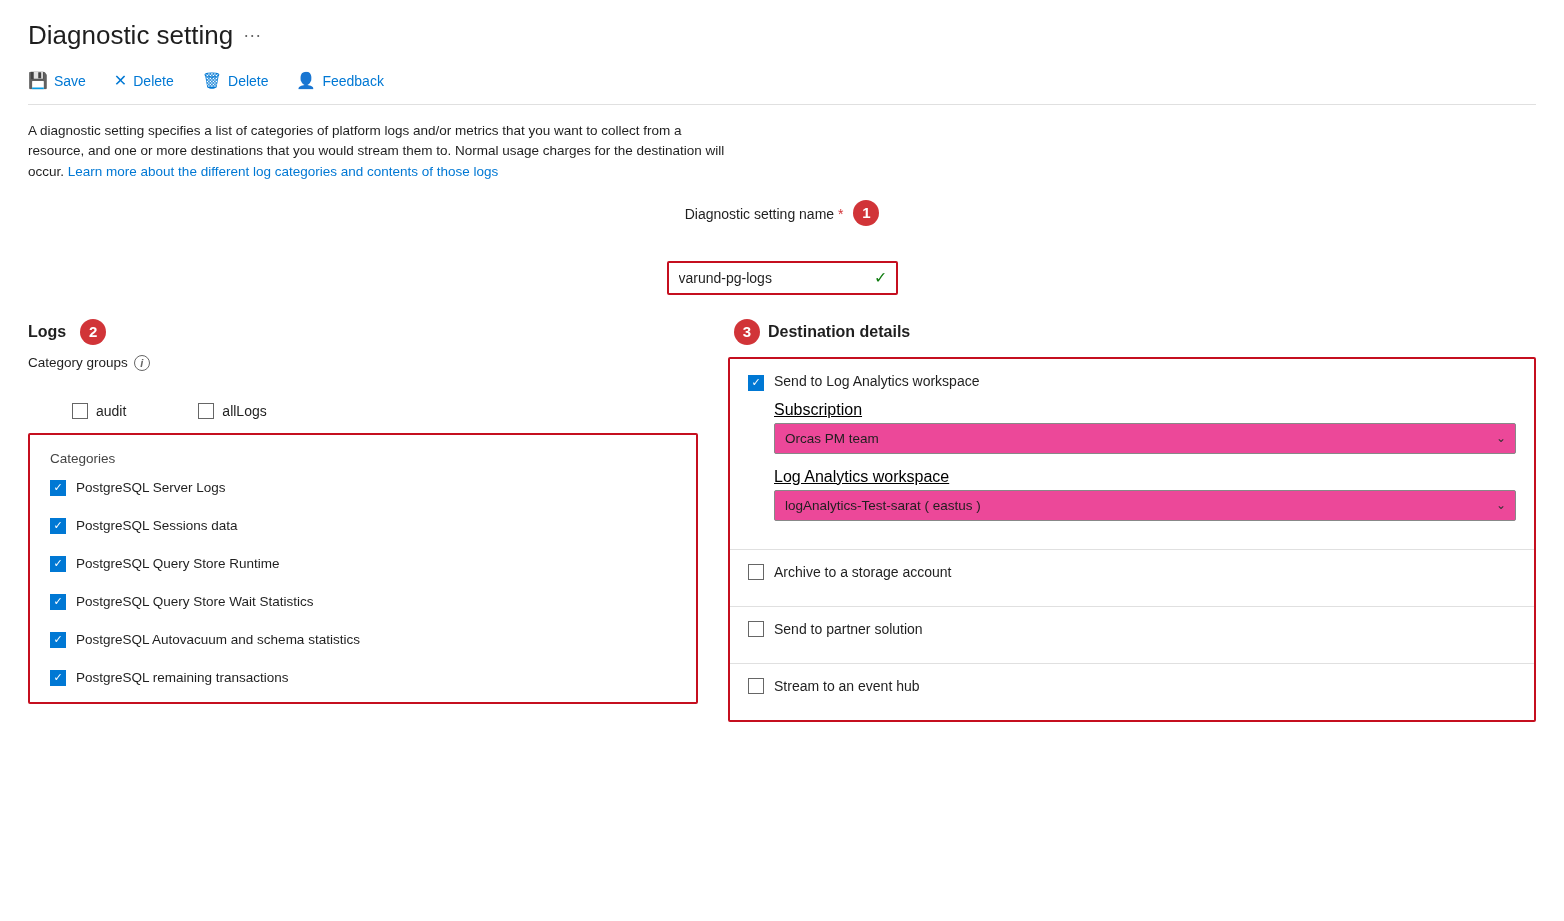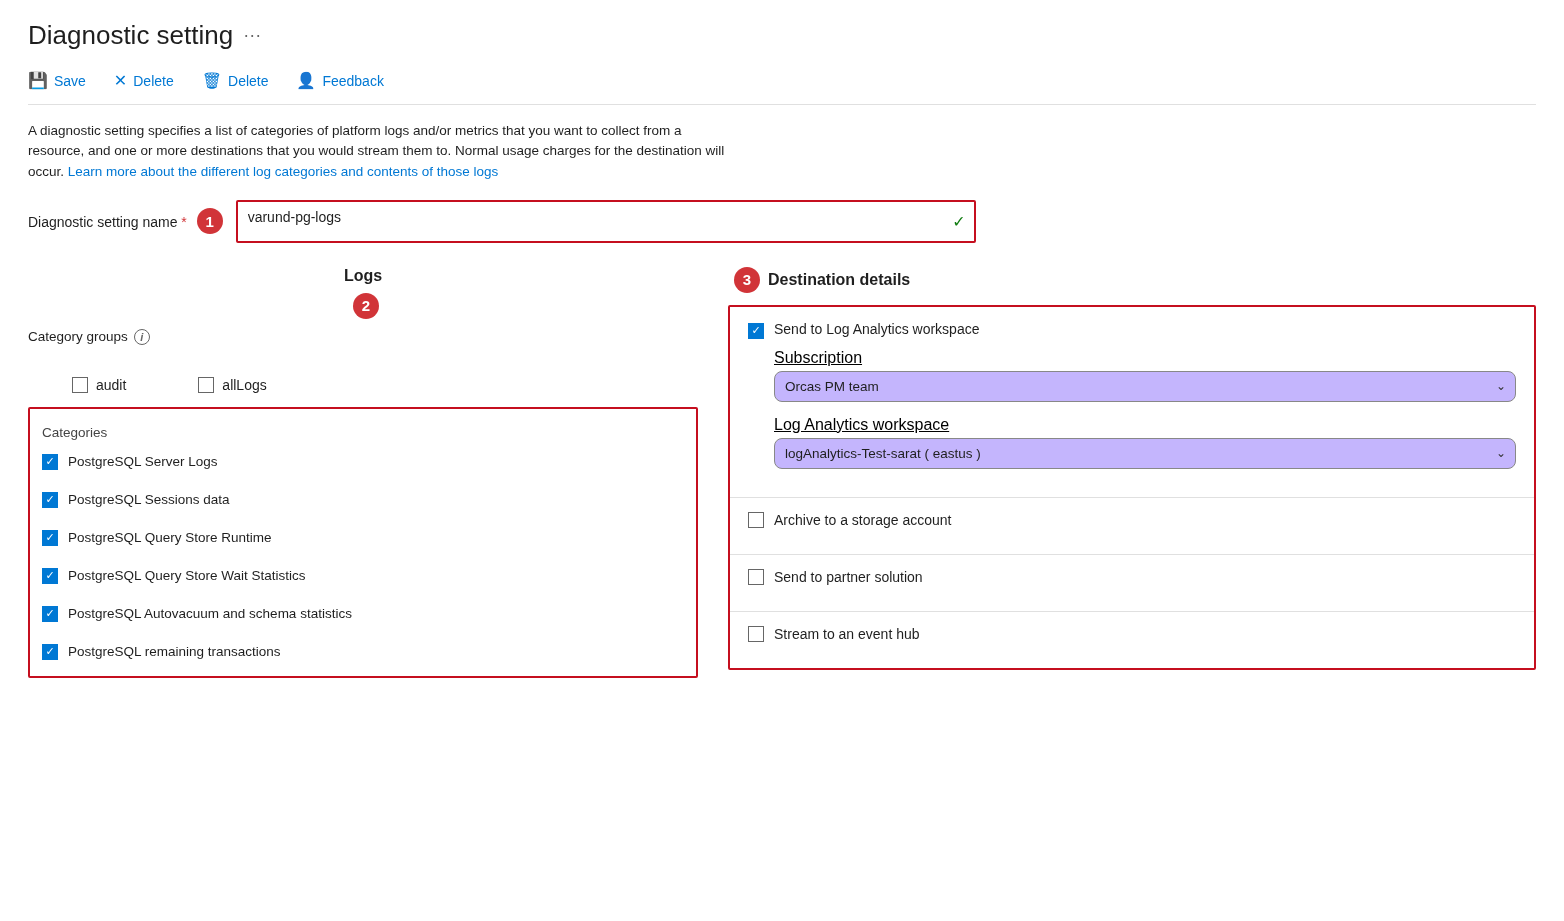--- a/index.html
+++ b/index.html
@@ -54,22 +54,23 @@
       max-width: 700px;
     }
     .description a {
       color: #0078d4;
       text-decoration: none;
     }
 
     .setting-name-row {
       display: flex;
       align-items: center;
-      gap: 13px;
+      gap: 35px;
       margin-bottom: 24px;
+      flex-direction: column;
     }
     .required-star { color: #d13438; }
     .step-badge {
       display: inline-flex;
       align-items: center;
       justify-content: center;
       background: #d13438;
       color: white;
       font-size: 15px;
       font-weight: 700;
@@ -84,21 +85,21 @@
     }
     .input-with-check {
       position: relative;
       display: flex;
       align-items: center;
     }
     .input-with-check input {
       width: 100%;
       border: 2px solid #c50f1f;
       border-radius: 2px;
-      padding: 7px 36px 16px 10px;
+      padding: 7px 36px 7px 10px;
       font-size: 14px;
       color: #1f1f1f;
       outline: none;
     }
     .input-checkmark {
       position: absolute;
       right: 10px;
       color: #107c10;
       font-size: 16px;
     }
@@ -113,21 +114,20 @@
       flex: 0 0 670px;
     }
 
     .section-title {
       font-size: 16px;
       font-weight: 600;
       display: flex;
       align-items: center;
       gap: 8px;
       margin-bottom: 10px;
-      flex-direction: column;
     }
 
     .category-groups {
       display: flex;
       align-items: center;
       gap: 6px;
       margin-bottom: 32px;
       font-size: 13.5px;
     }
     .info-icon {
@@ -171,21 +171,21 @@
       display: flex;
       align-items: center;
       justify-content: center;
       color: white;
       font-size: 11px;
     }
 
     .categories-box {
       border: 2px solid #c50f1f;
       border-radius: 2px;
-      padding: 16px 12px;
+      padding: 16px 20px;
       margin-top: 4px;
     }
     .categories-title {
       font-size: 13.5px;
       font-weight: 400;
       color: #444;
       margin-bottom: 14px;
     }
     .category-item {
       display: flex;
@@ -235,25 +235,25 @@
       margin-bottom: 4px;
       text-decoration: underline;
     }
     .dropdown-wrap {
       position: relative;
       margin-bottom: 14px;
     }
     .dropdown-wrap select {
       width: 100%;
       border: 1px solid #888;
-      border-radius: 8px;
+      border-radius: 2px;
       padding: 7px 30px 7px 10px;
       font-size: 13.5px;
       color: #1f1f1f;
-      background: #c4b5fd;
+      background: #ec4899;
       cursor: pointer;
       appearance: none;
       -webkit-appearance: none;
     }
     .dropdown-arrow {
       position: absolute;
       right: 10px;
       top: 50%;
       transform: translateY(-50%);
       pointer-events: none;

